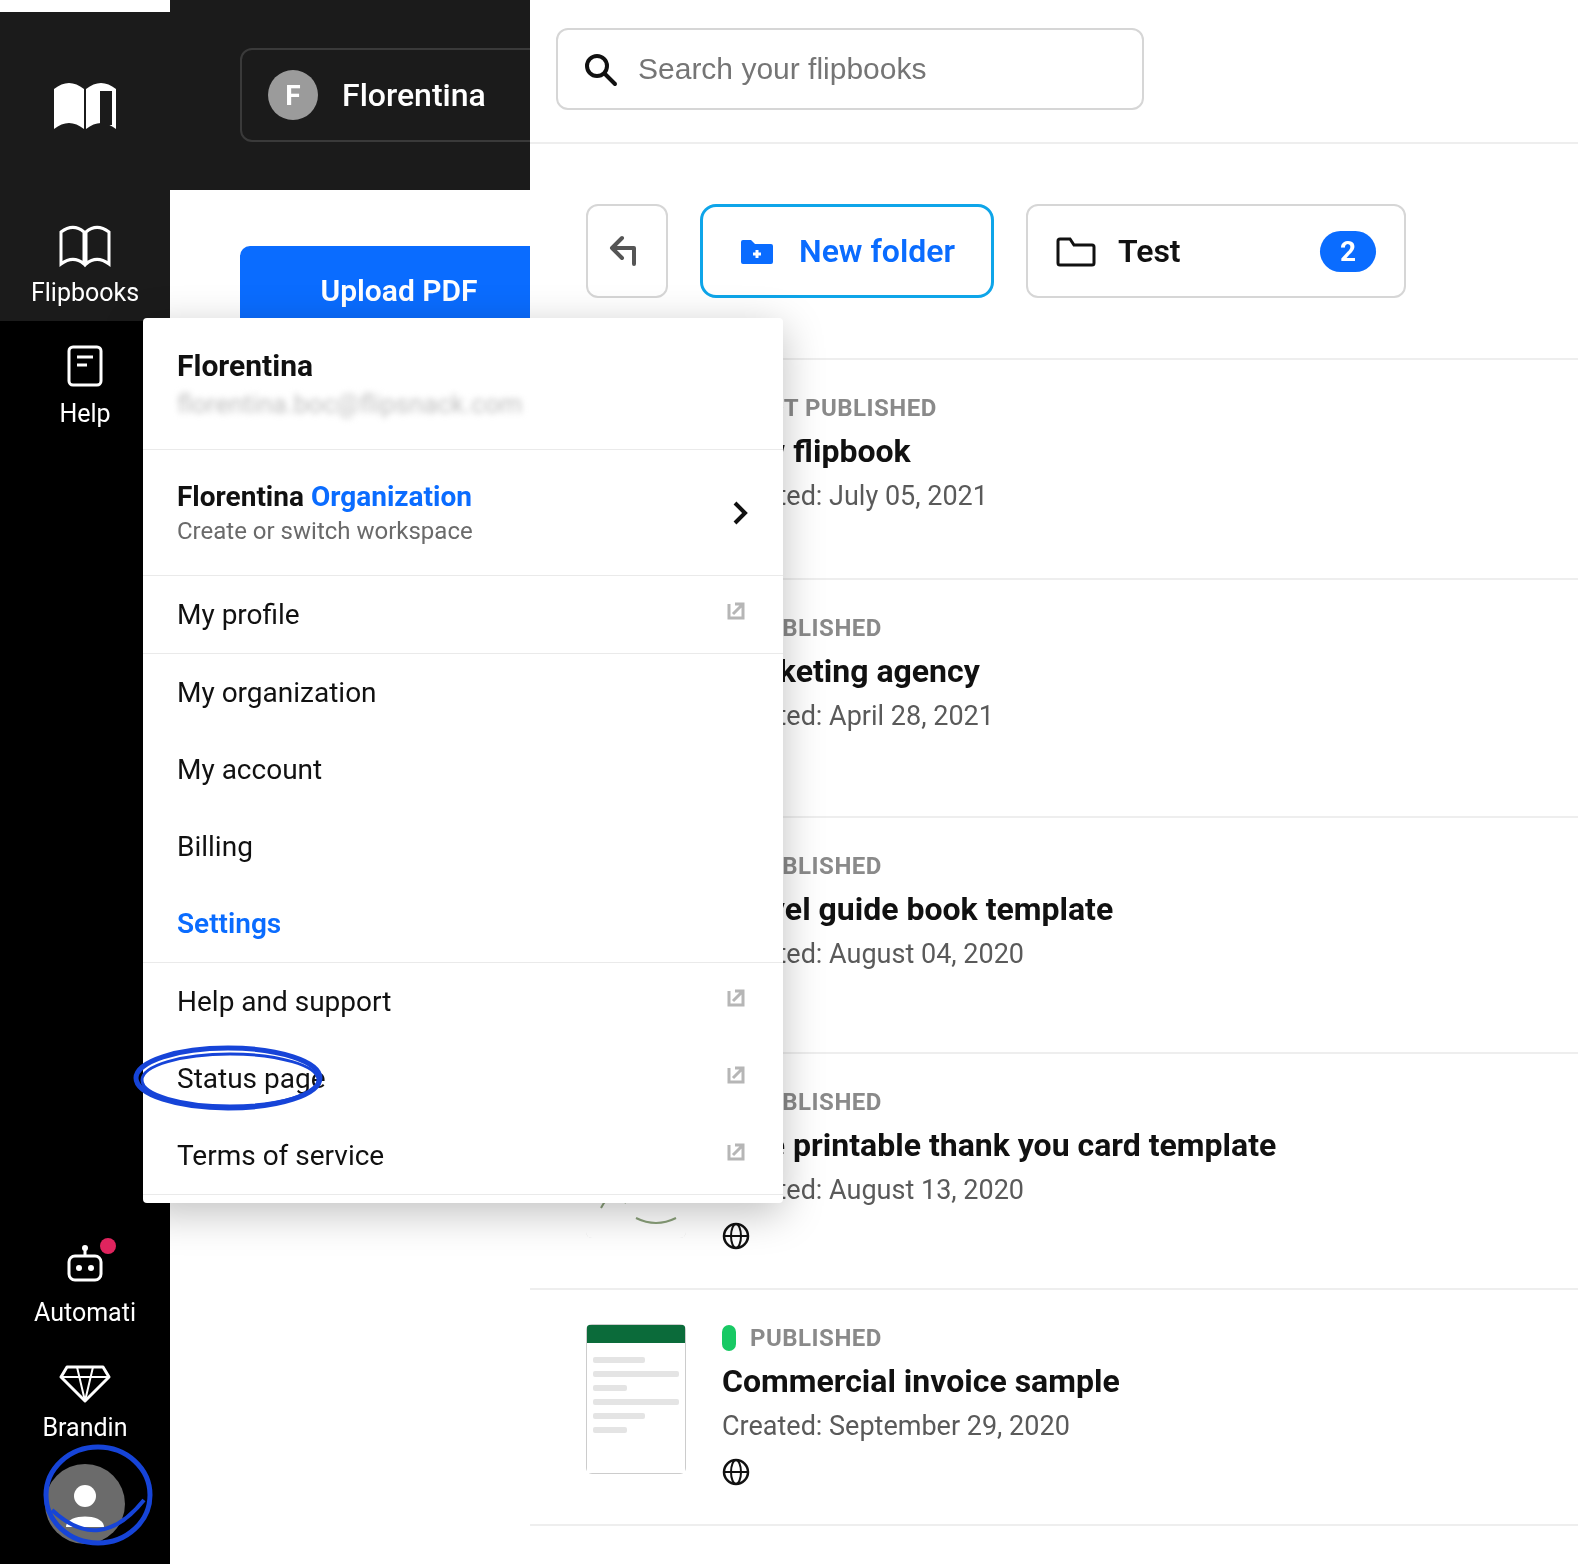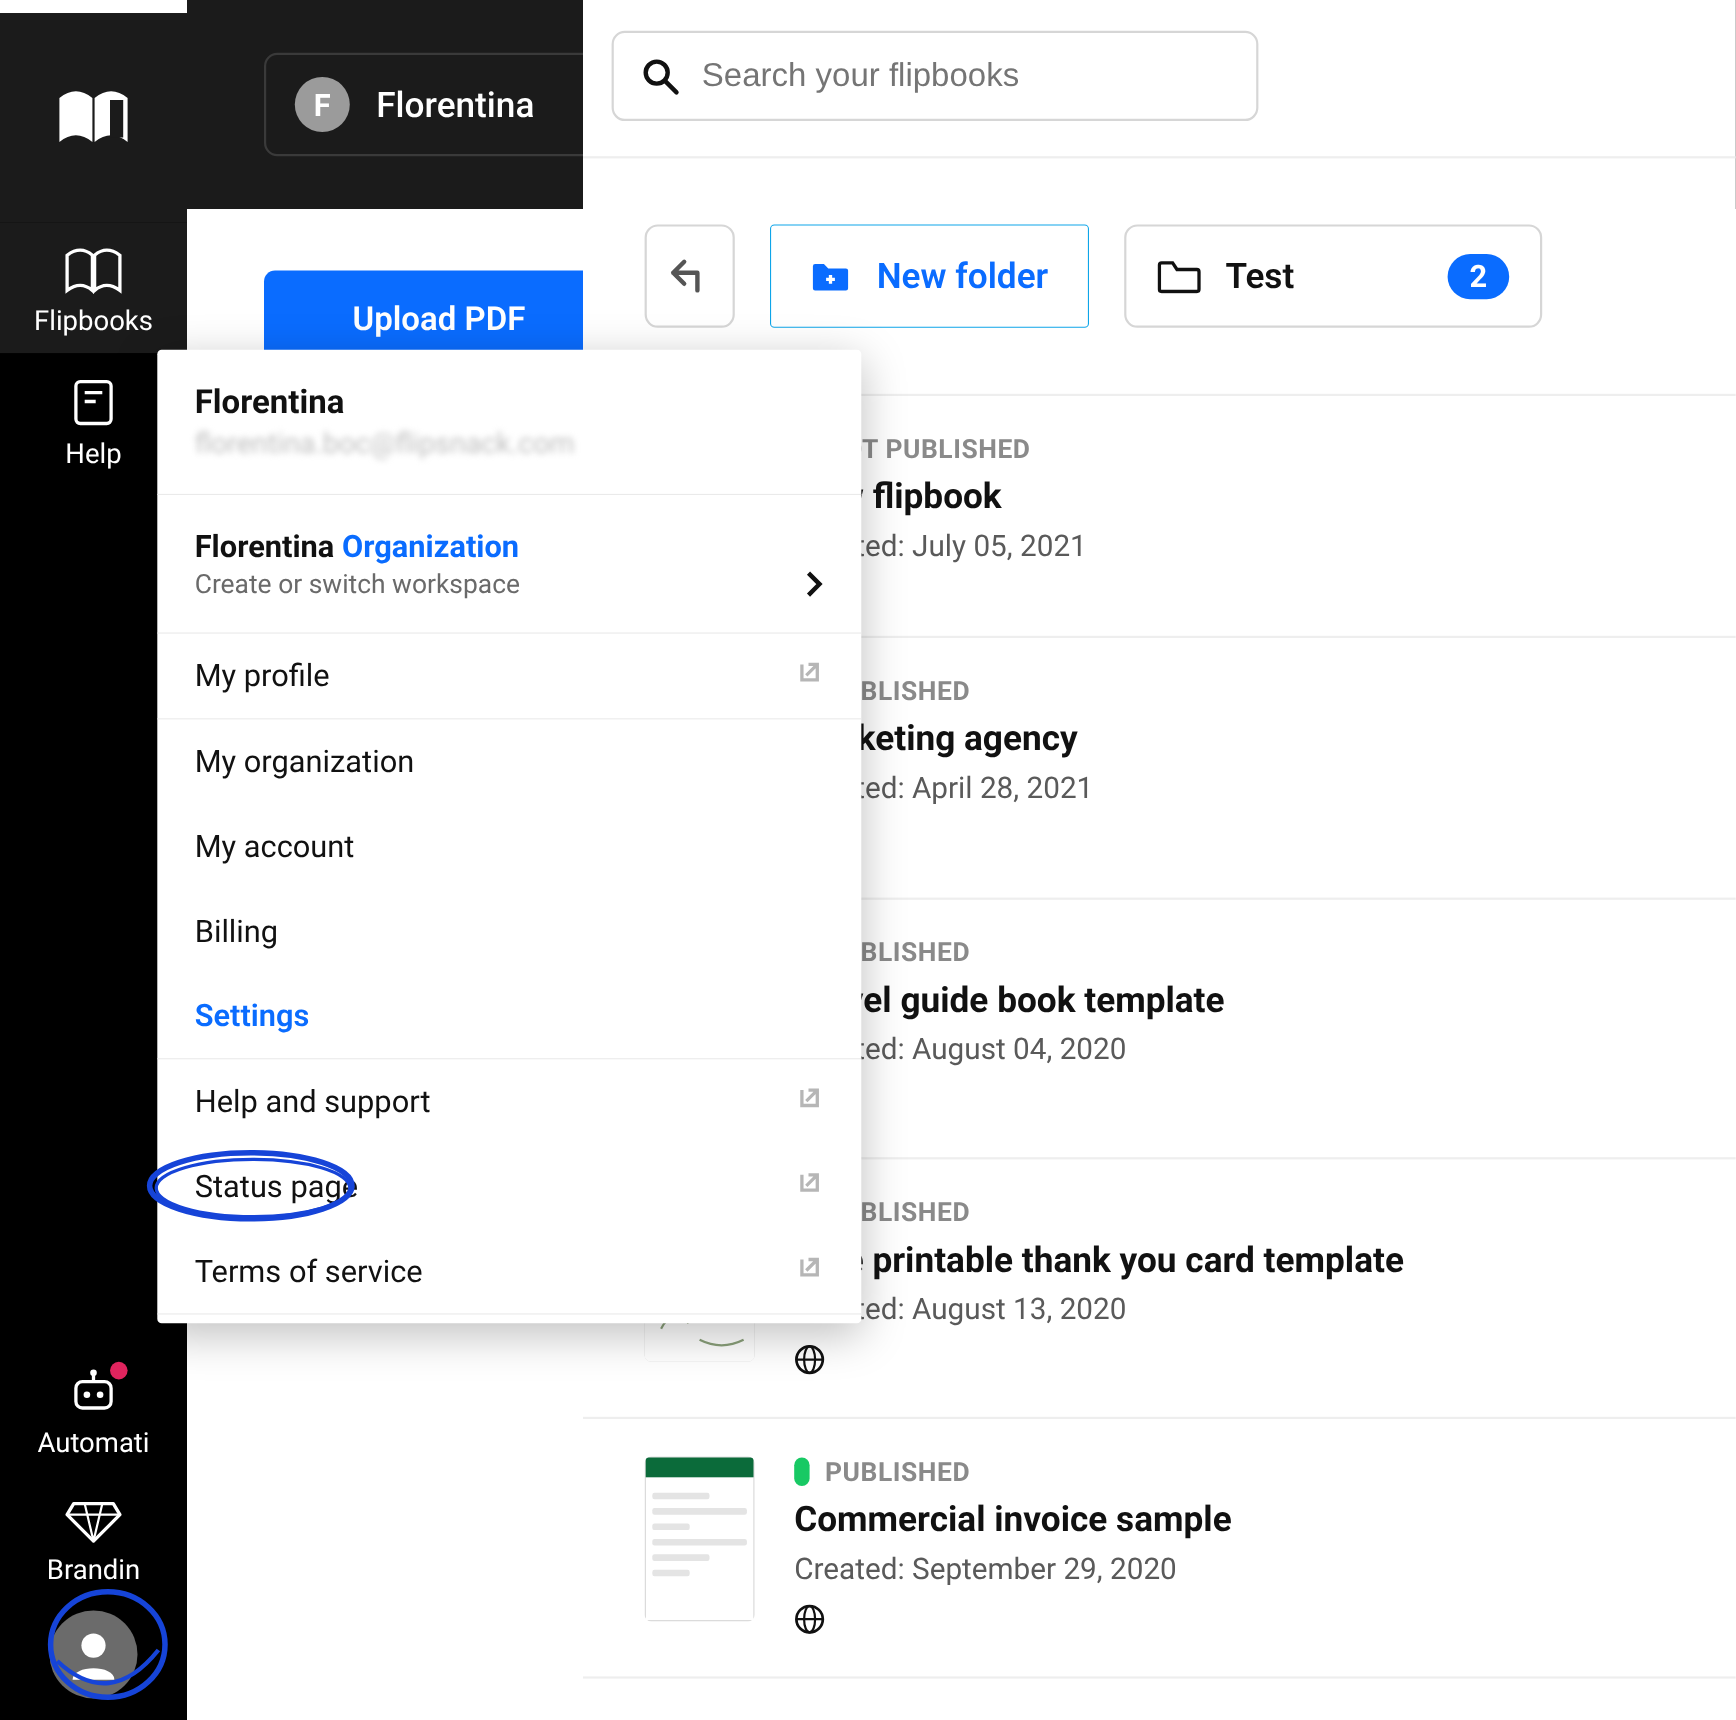--- a/index.html
+++ b/index.html
@@ -102,21 +102,21 @@
 
   .toolbar-row {
     display:flex; align-items:center; gap:32px;
     padding:60px 0 60px 56px;
   }
   .back-btn {
     width:82px; height:94px; border:2px solid #d6d6d6; border-radius:12px;
     display:flex;align-items:center;justify-content:center; cursor:pointer;
   }
   .newfolder-btn{
-    height:94px; padding:0 36px; border:1px solid #0ea5e9; border-radius:4px;
+    height:94px; padding:0 36px; border:3px solid #0ea5e9; border-radius:16px;
     display:flex;align-items:center;gap:24px; color:#0a6cff; font-size:32px; font-weight:600;
     cursor:pointer;
   }
   .folder-chip{
     height:94px; min-width:380px; padding:0 28px; border:2px solid #d6d6d6; border-radius:12px;
     display:flex;align-items:center;gap:22px; font-size:32px; font-weight:600; color:#111;
     cursor:pointer;
   }
   .count-pill{
     margin-left:auto;
@@ -148,21 +148,21 @@
     background:#fff;
     border-radius:4px;
     box-shadow: 0 10px 40px rgba(0,0,0,.25);
     z-index:50;
     padding-bottom:8px;
   }
   .po-sec { padding:30px 34px; }
   .po-hr { height:1px; background:#eaeaea; }
   .po-user-name { font-size:30px; font-weight:700; color:#111; }
   .po-user-email { font-size:26px; color:#bfbfbf; filter:blur(3px); margin-top:6px;}
-  .po-org-row { display:flex; align-items:flex-end; }
+  .po-org-row { display:flex; align-items:center; }
   .po-org-main { flex:1; }
   .po-org-line1 { font-size:28px; font-weight:700; color:#111; }
   .po-org-line1 .org-word { color:#0a6cff; font-weight:700; }
   .po-org-line2 { font-size:24px; color:#6a6a6a; margin-top:4px;}
   .po-link {
     display:flex; align-items:center; justify-content:space-between;
     padding:22px 34px; font-size:28px; color:#111; cursor:pointer;
   }
   .po-link.selected { color:#0a6cff; font-weight:600; }
   .ext-icon { color:#b6b6b6; }

